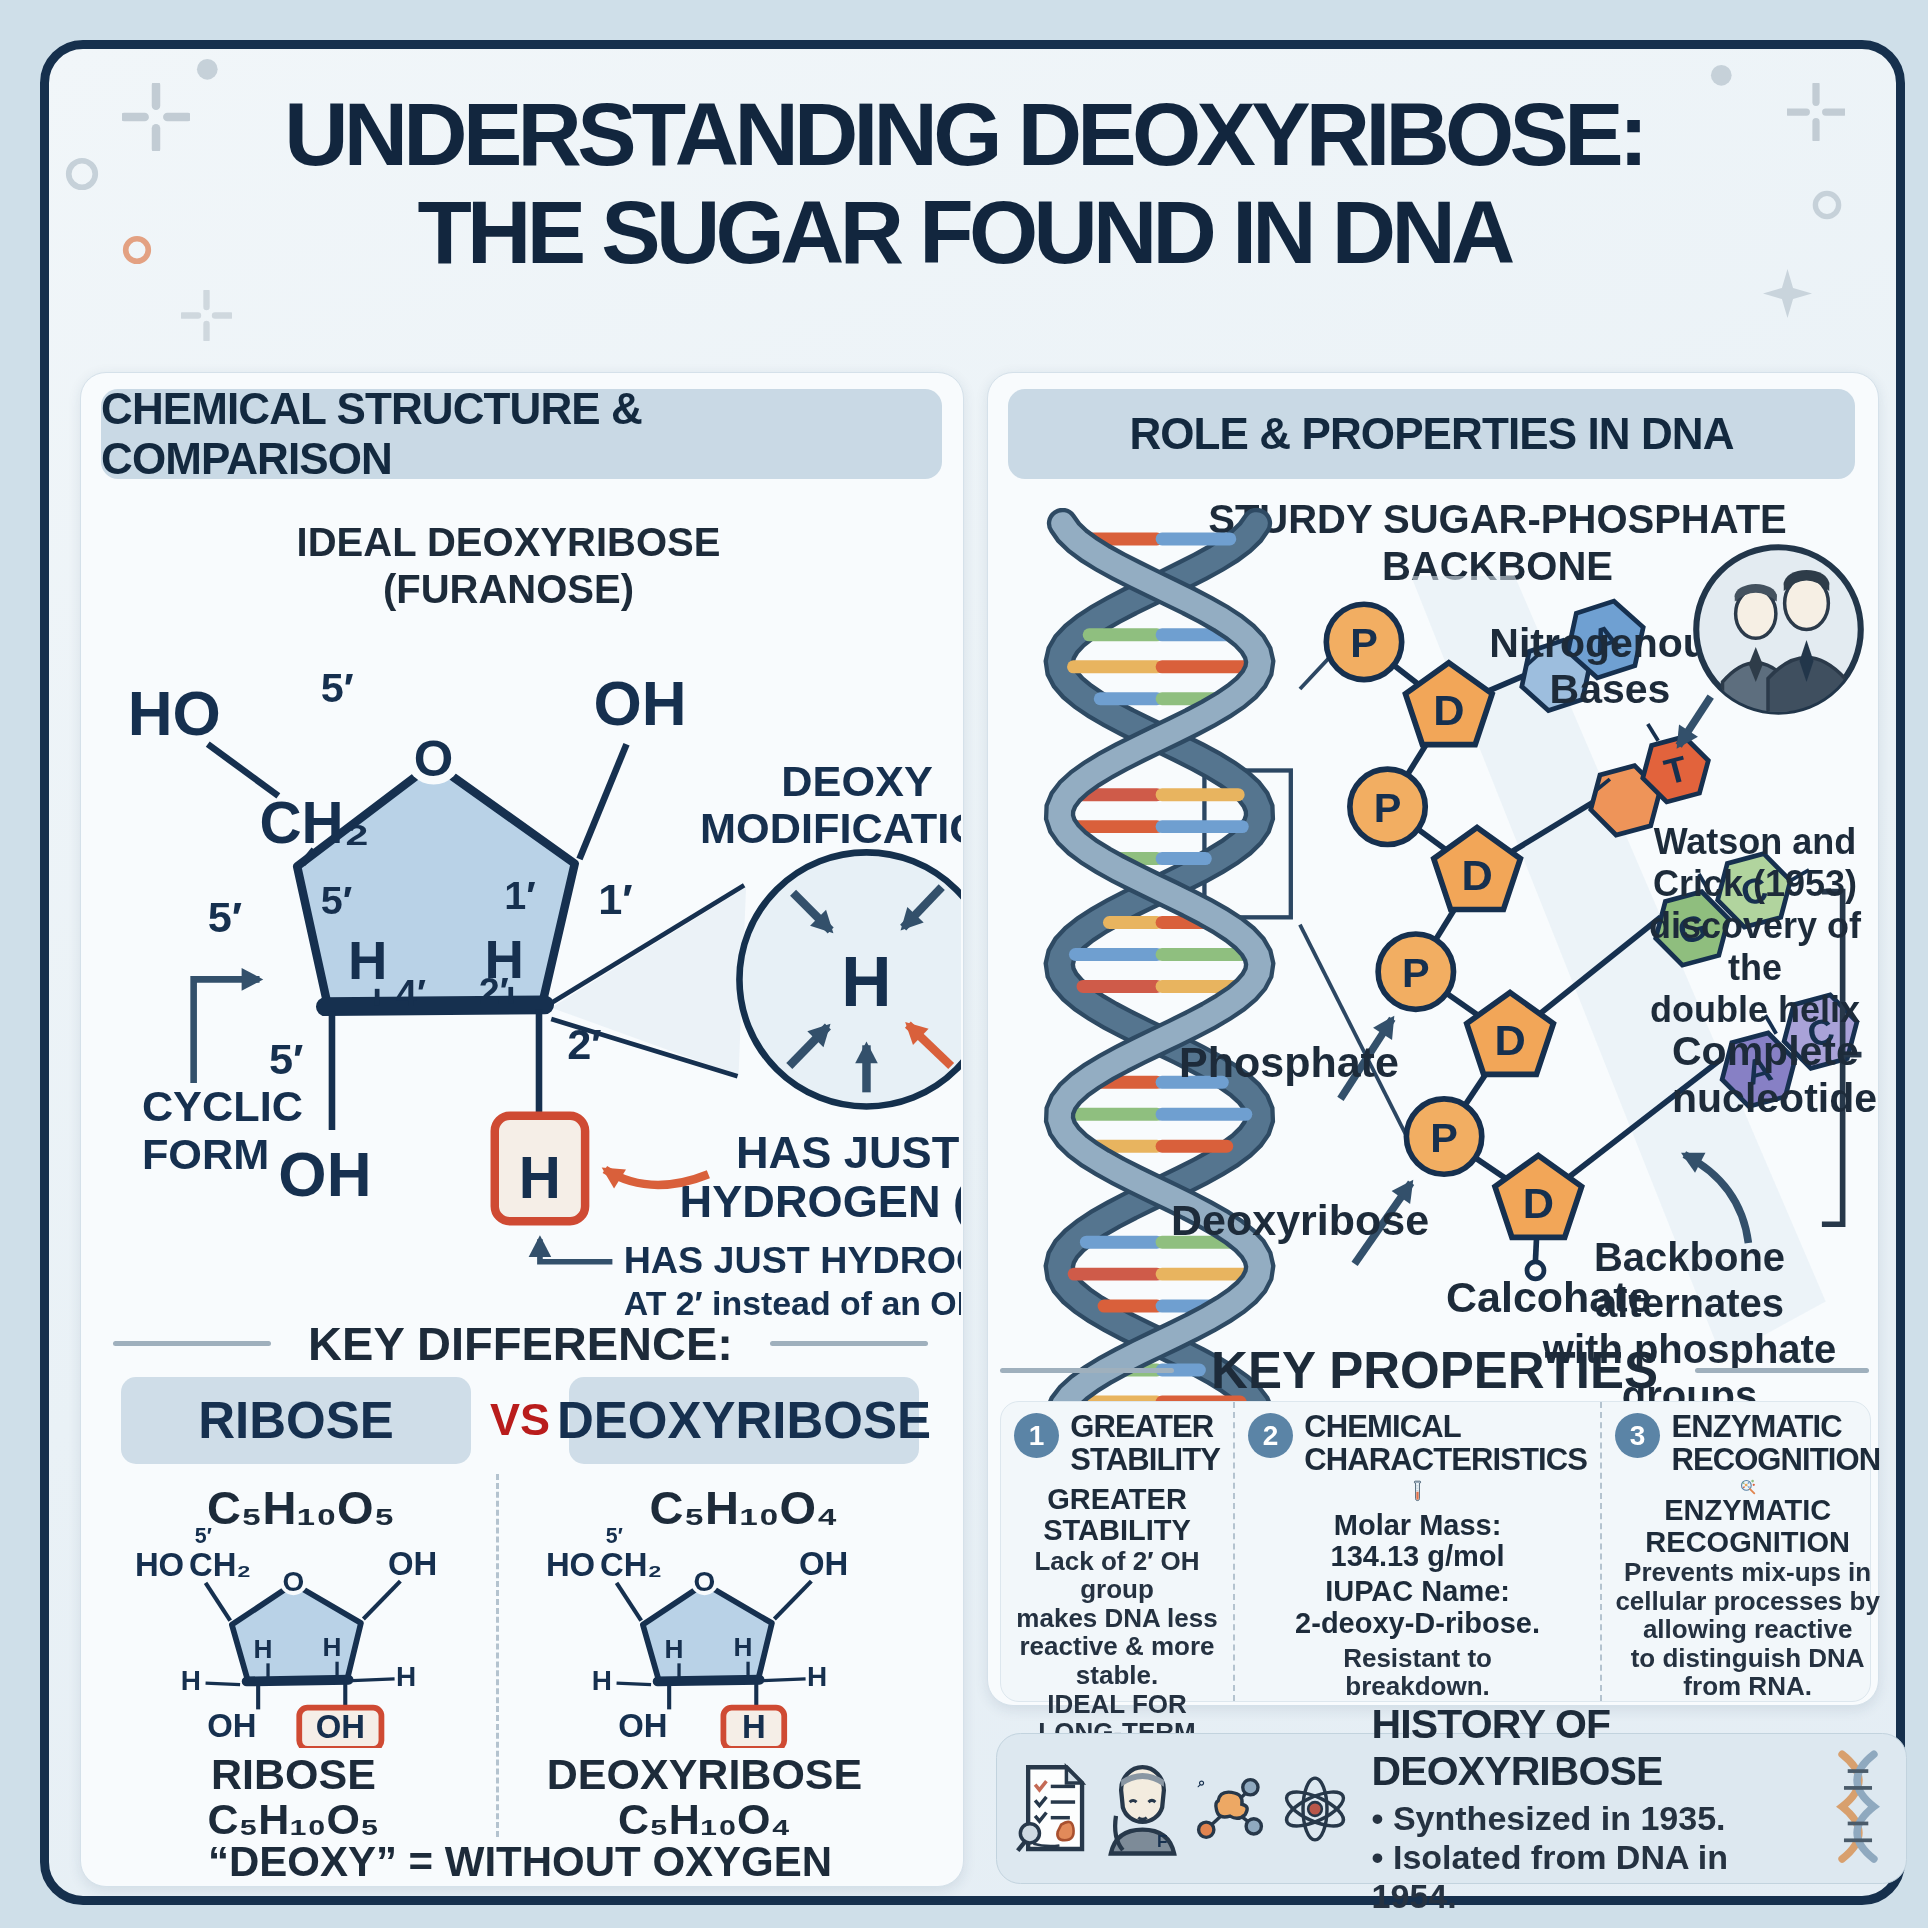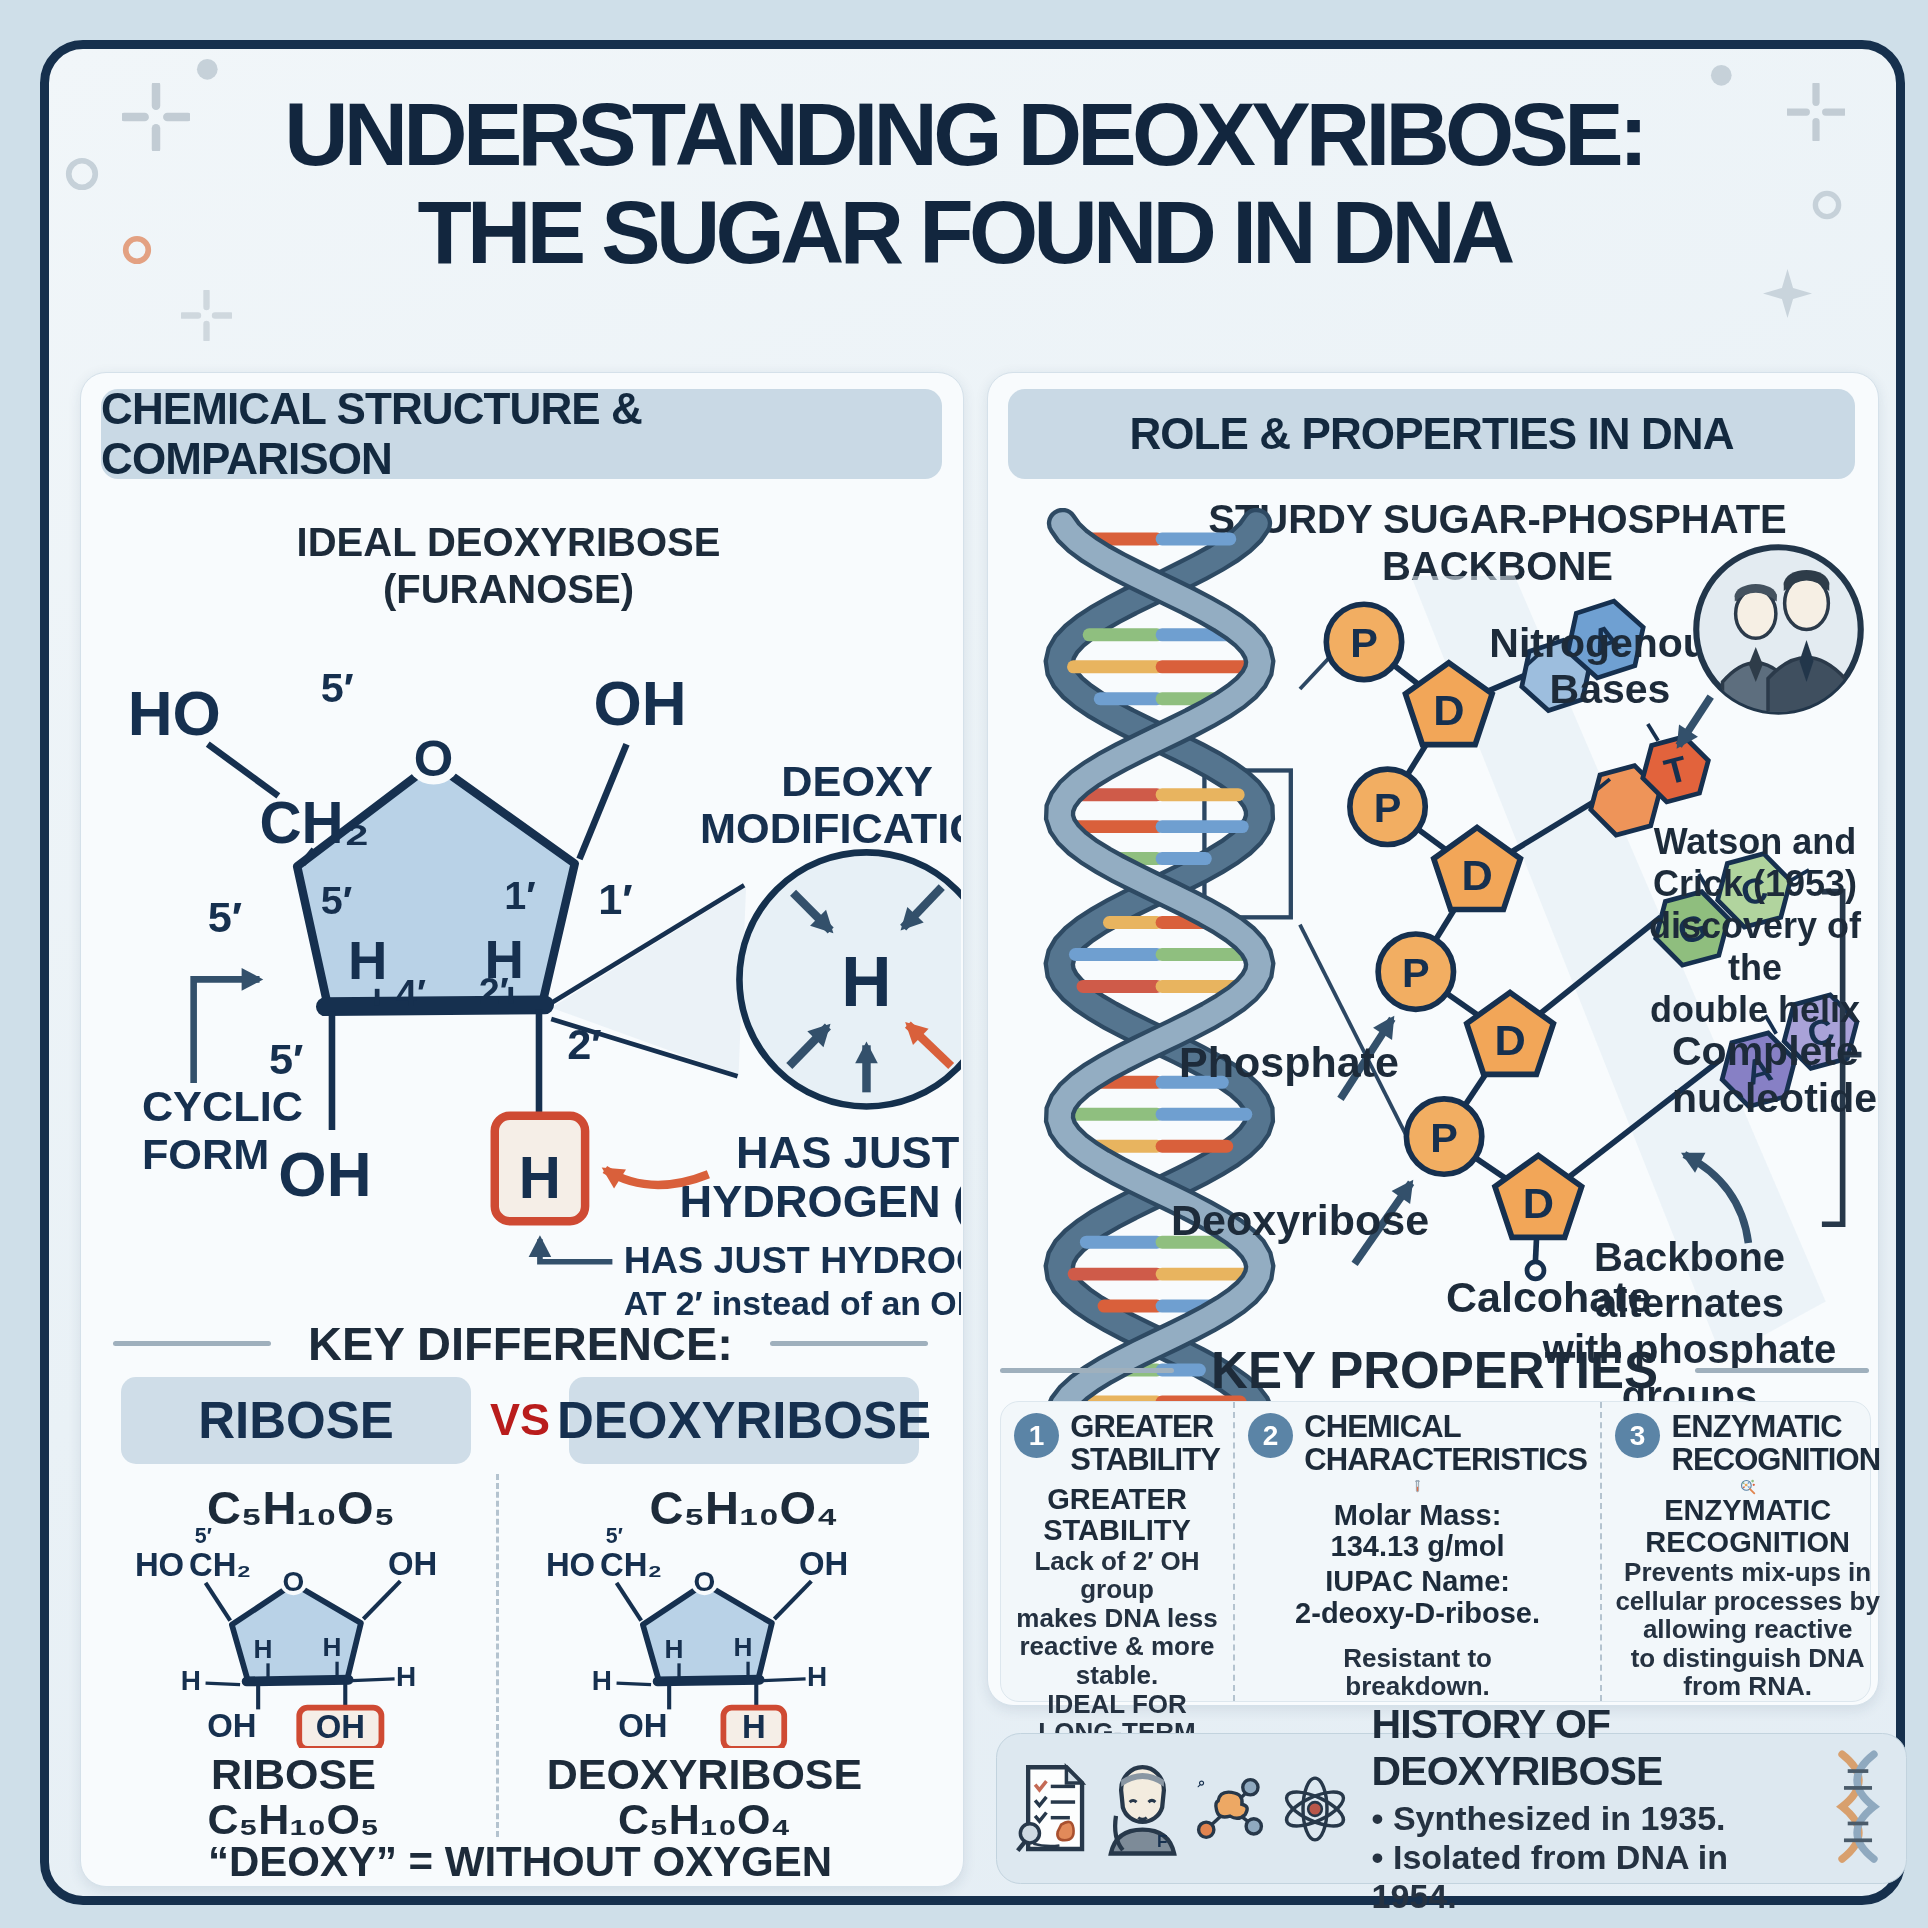--- a/index.html
+++ b/index.html
@@ -475,21 +475,21 @@
         <line x1="24" y1="54" x2="34" y2="54" stroke="#9fb3c2" stroke-width="3"></line>
       </svg>
       <div class="kp-sub" style="margin-top:6px">
           <div>Molar Mass:</div>
           <div>134.13 g/mol</div>
         </div>
       <div class="kp-sub" style="margin-top:4px">
           <div>IUPAC Name:</div>
           <div>2-deoxy-D-ribose.</div>
         </div>
-      <div class="kp-body" style="margin-top:15px">
+      <div class="kp-body" style="margin-top:5px">
           <div>Resistant to</div>
           <div>breakdown.</div>
         </div>
     </div>
 
     <div class="kp-col">
       <div class="kp-head">
         <div class="kp-num">3</div>
         <div class="kp-title">
             <div>ENZYMATIC</div>

